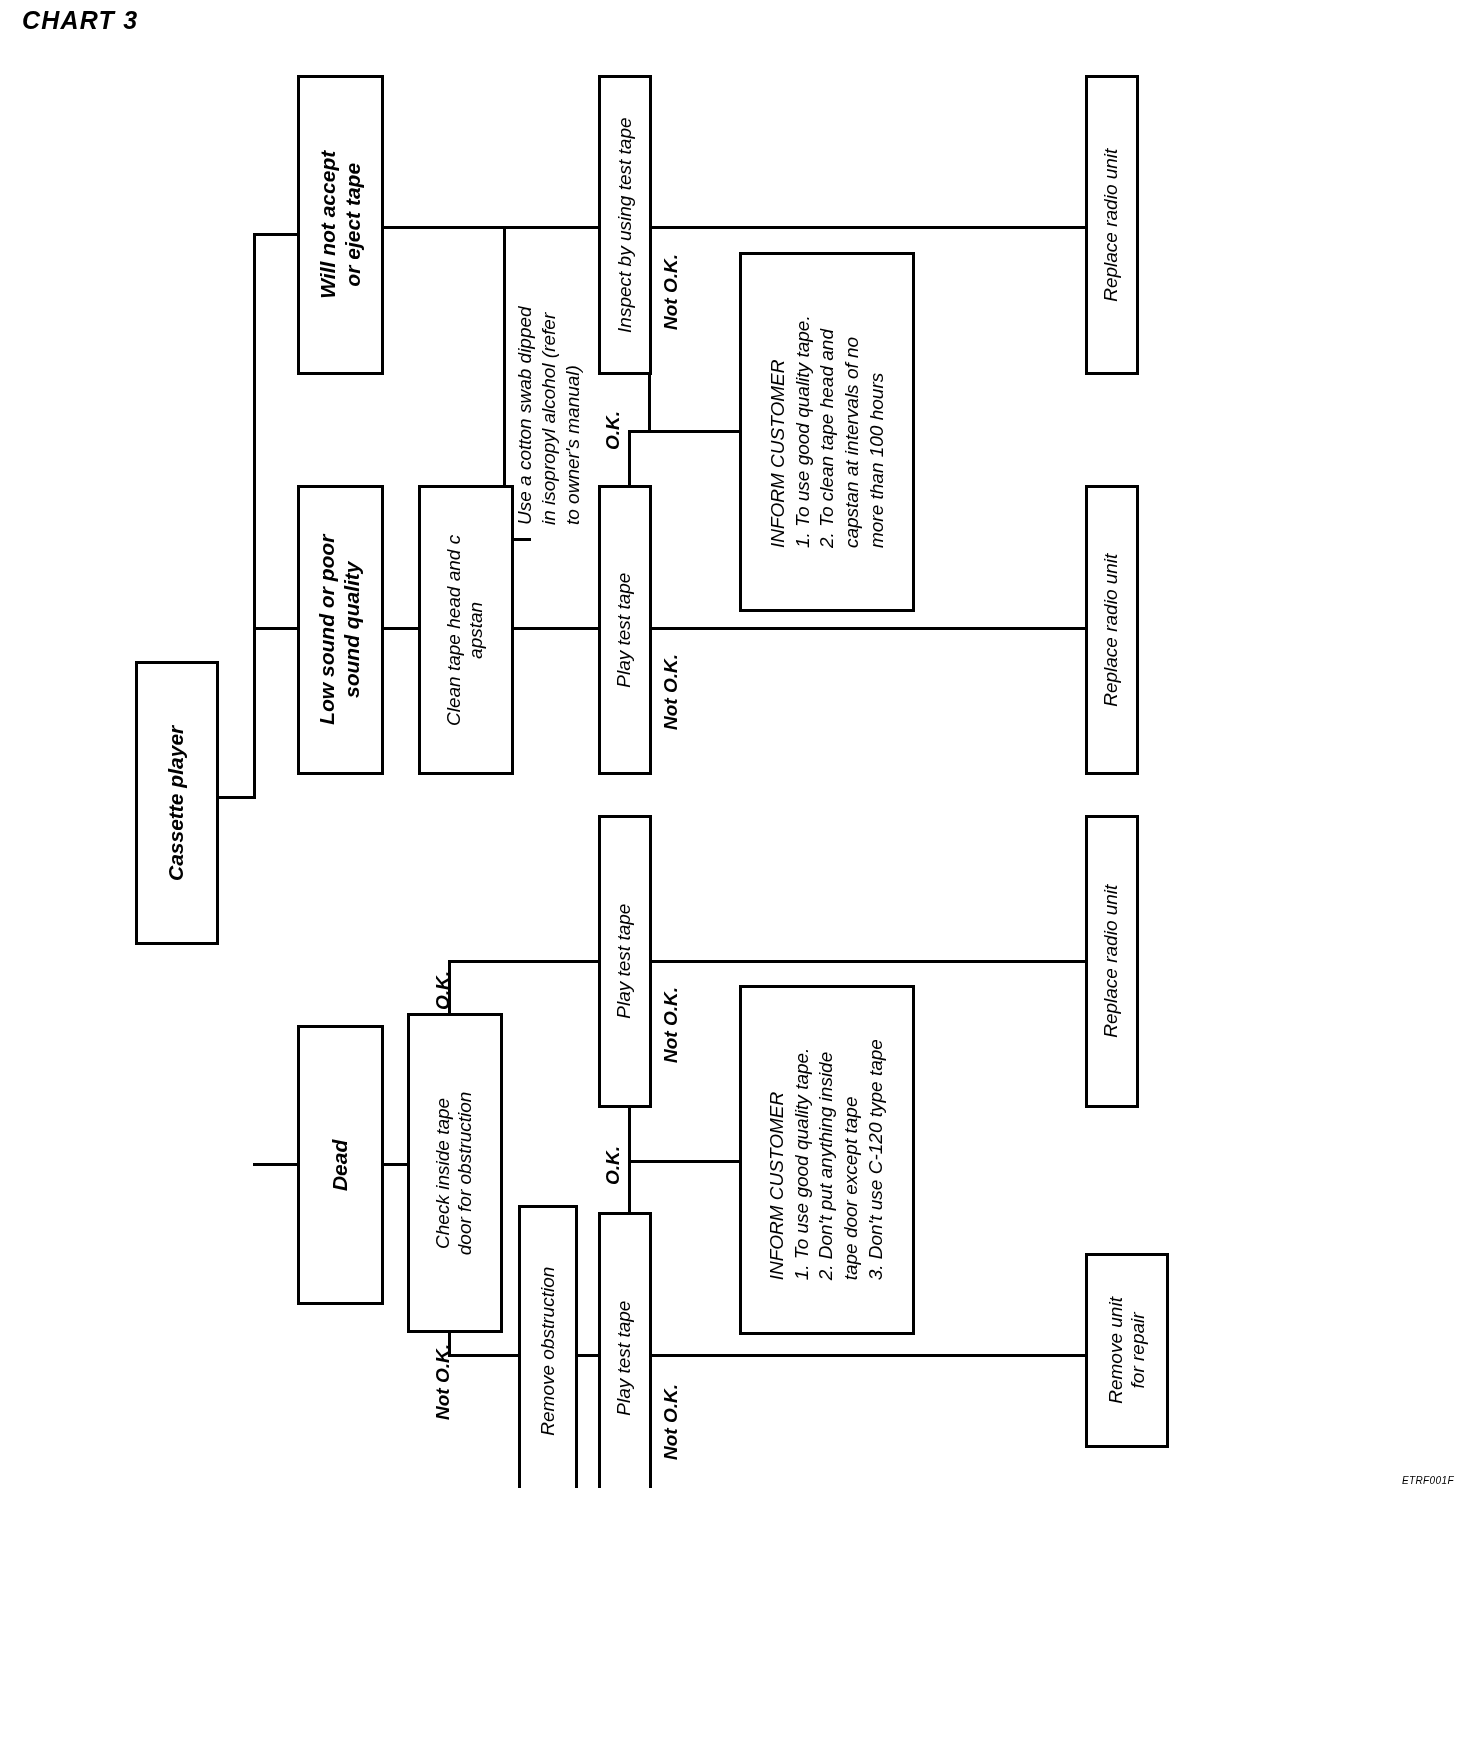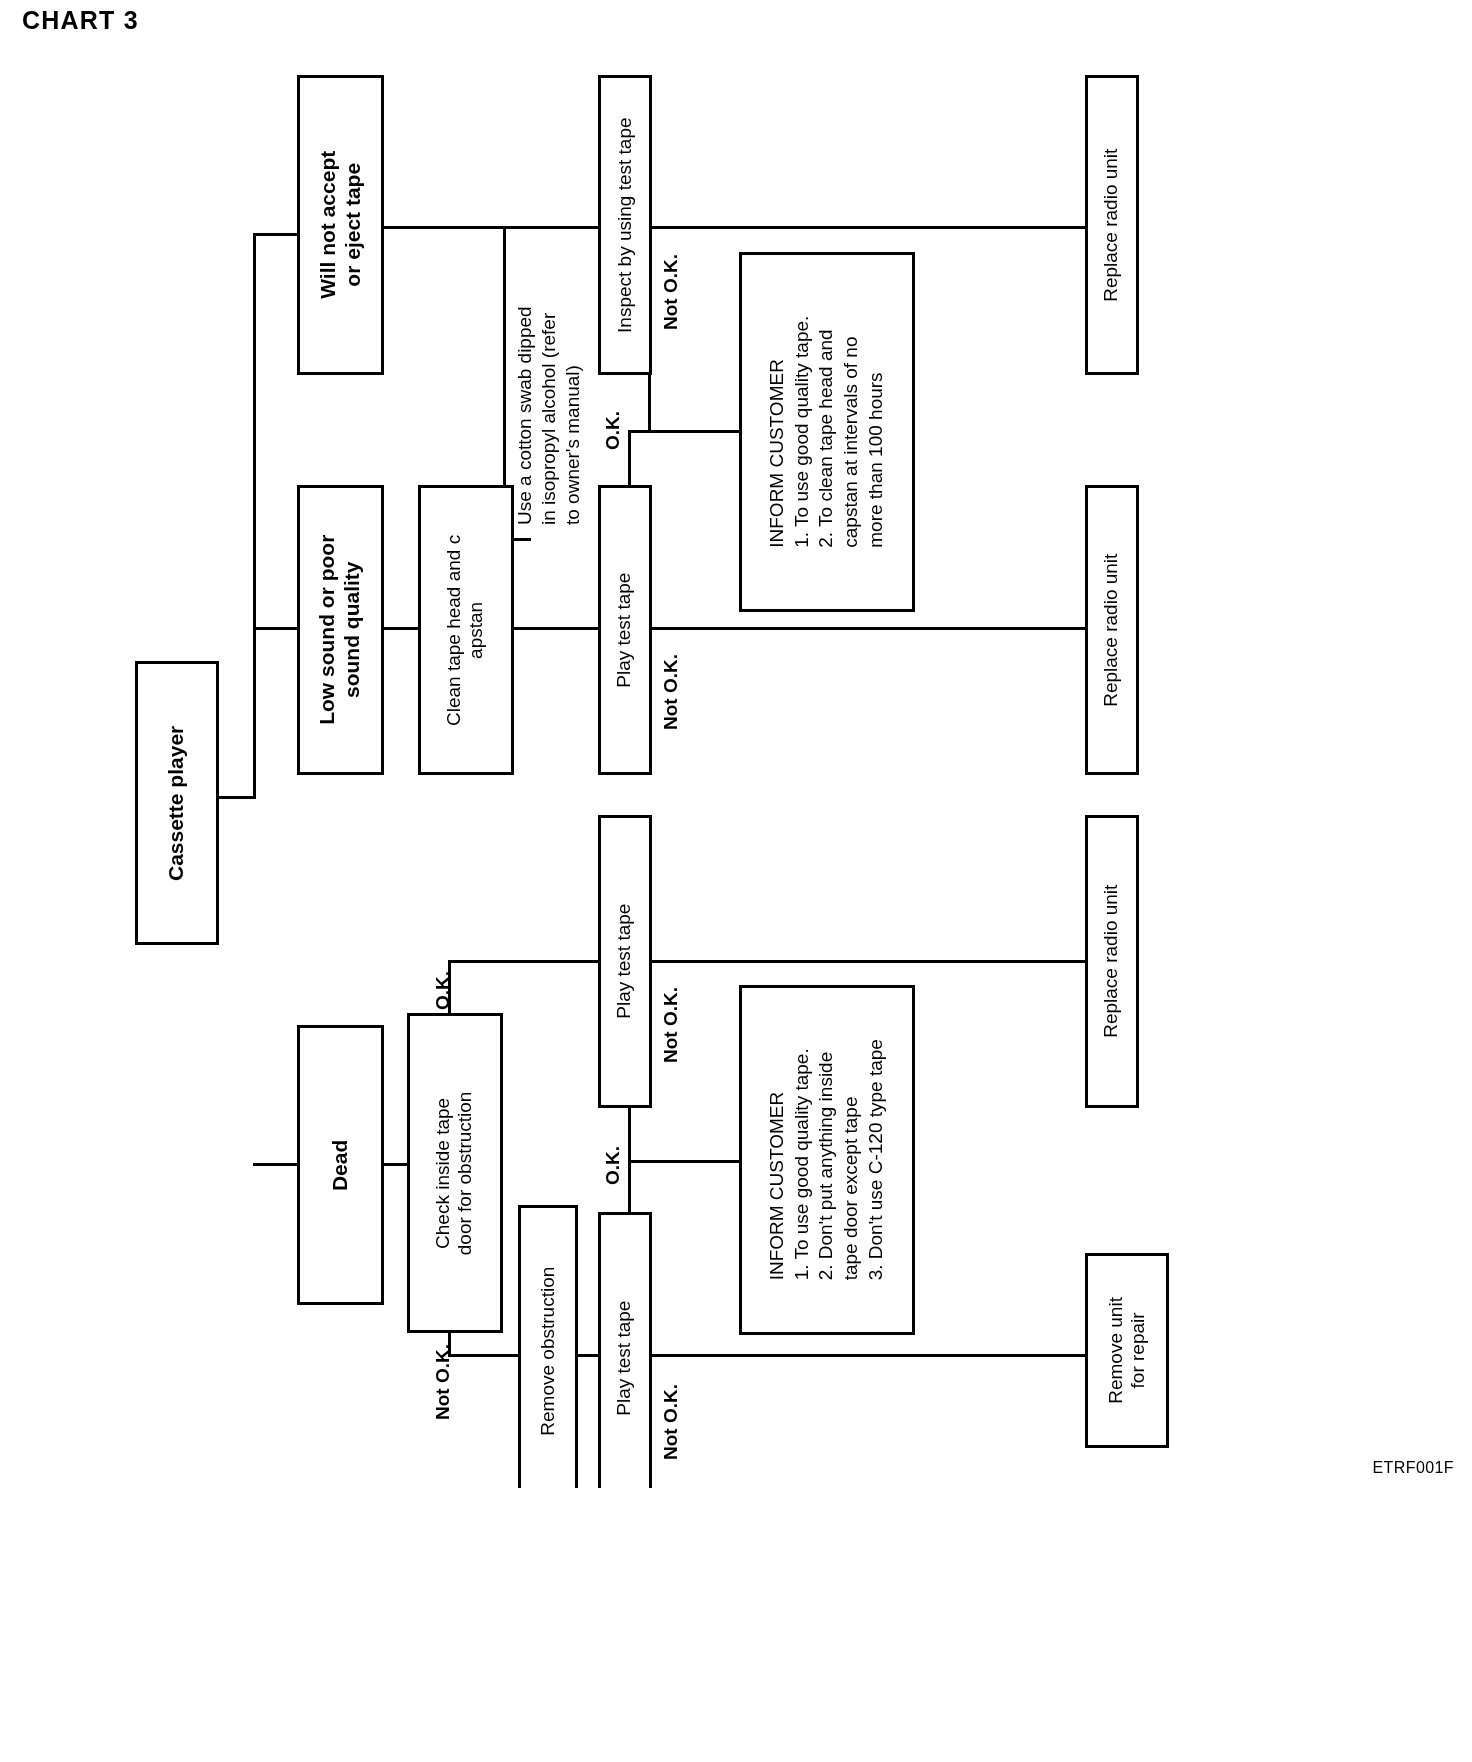--- a/index.html
+++ b/index.html
@@ -1,23 +1,23 @@
 <!DOCTYPE html>
 <html><head>
 <meta charset="utf-8">
 <style>
   html,body{margin:0;padding:0;background:#fff;}
   body{width:1472px;height:1762px;position:relative;
        font-family:"Liberation Sans", sans-serif;color:#000;
        -webkit-font-smoothing:none;}
-  #stage{position:absolute;left:0;top:0;width:1472px;height:1488px;overflow:hidden;}
+  #stage{position:absolute;left:0;top:0;width:1472px;height:1488px;overflow:hidden;font-style:italic;}
 
   .chart-title{position:absolute;left:22px;top:6px;font-size:25px;font-weight:bold;
       letter-spacing:1.2px;}
-  .footer-code{position:absolute;right:18px;bottom:11px;font-size:16px;letter-spacing:.4px;}
+  .footer-code{position:absolute;right:18px;bottom:2px;font-size:10px;letter-spacing:.4px;}
 
   
   .box{position:absolute;border:3px solid #000;background:#fff;box-sizing:border-box;
        display:flex;align-items:center;justify-content:center;}
   .box .vtext{
       transform:rotate(-90deg);
       white-space:nowrap;
       text-align:center;
       line-height:1.18;
       font-size:19px;

